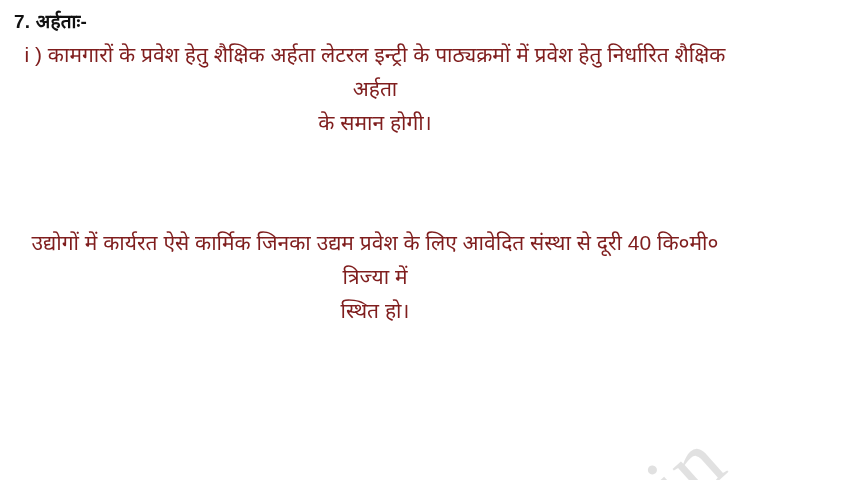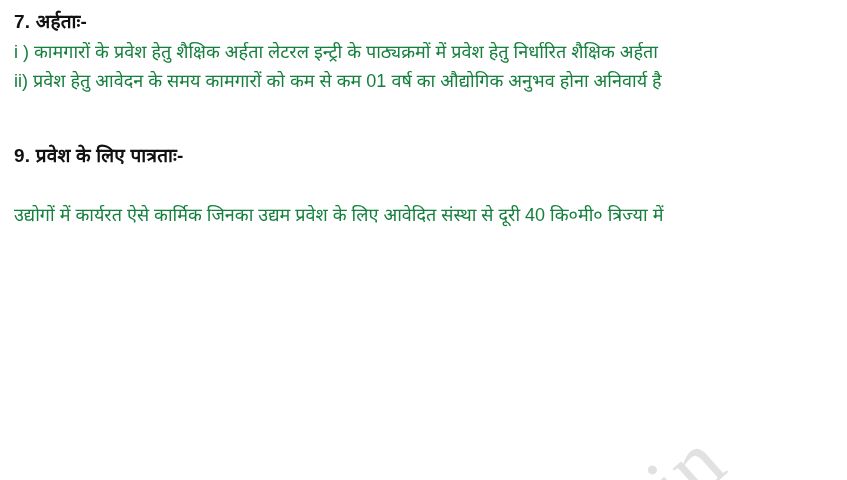--- a/index.html
+++ b/index.html
@@ -26,24 +26,24 @@
     position: relative;
   }
   .heading {
     font-weight: bold;
     font-size: 19px;
     line-height: 1.25;
     color: #111111;
     letter-spacing: 0.2px;
   }
   .para {
-    font-size: 18px;
+    font-size: 21px;
     line-height: 1.62;
-    color: #15803d;
-    text-align: left;
+    color: #7f1d1d;
+    text-align: center;
   }
   .para .indent {
     display: inline-block;
     width: 34px;
   }
   .gap-sm { height: 4px; }
   .gap-md { height: 22px; }
   .gap-lg { height: 26px; }
 
   
@@ -67,34 +67,34 @@
 </head>
 <body>
 
 <div class="page">
 
   <div class="section">
     <div class="heading heading-7">7. अर्हताः-</div>
     <div class="gap-sm"></div>
     <div class="para">
       <span class="line"> i ) कामगारों के प्रवेश हेतु शैक्षिक अर्हता लेटरल इन्ट्री के पाठ्यक्रमों में प्रवेश हेतु निर्धारित शैक्षिक अर्हता</span>
+      <span class="line">के समान होगी।</span>
     </div>
     <div class="para">
-      <span class="line">ii) प्रवेश हेतु आवेदन के समय कामगारों को कम से कम 01 वर्ष का औद्योगिक अनुभव होना अनिवार्य है</span>
     </div>
   </div>
 
   <div class="gap-md"></div>
 
 
   <div class="gap-lg"></div>
 
   <div class="section">
-    <div class="heading">9. प्रवेश के लिए पात्रताः-</div>
     <div class="gap-sm"></div>
     <div class="para">
       <span class="indent"></span>
       <span class="line">उद्योगों में कार्यरत ऐसे कार्मिक जिनका उद्यम प्रवेश के लिए आवेदित संस्था से दूरी 40 कि०मी० त्रिज्या में</span>
+      <span class="line">स्थित हो।</span>
     </div>
   </div>
 
   <div class="watermark">.gov.in</div>
 </div>
 
 </body></html>

